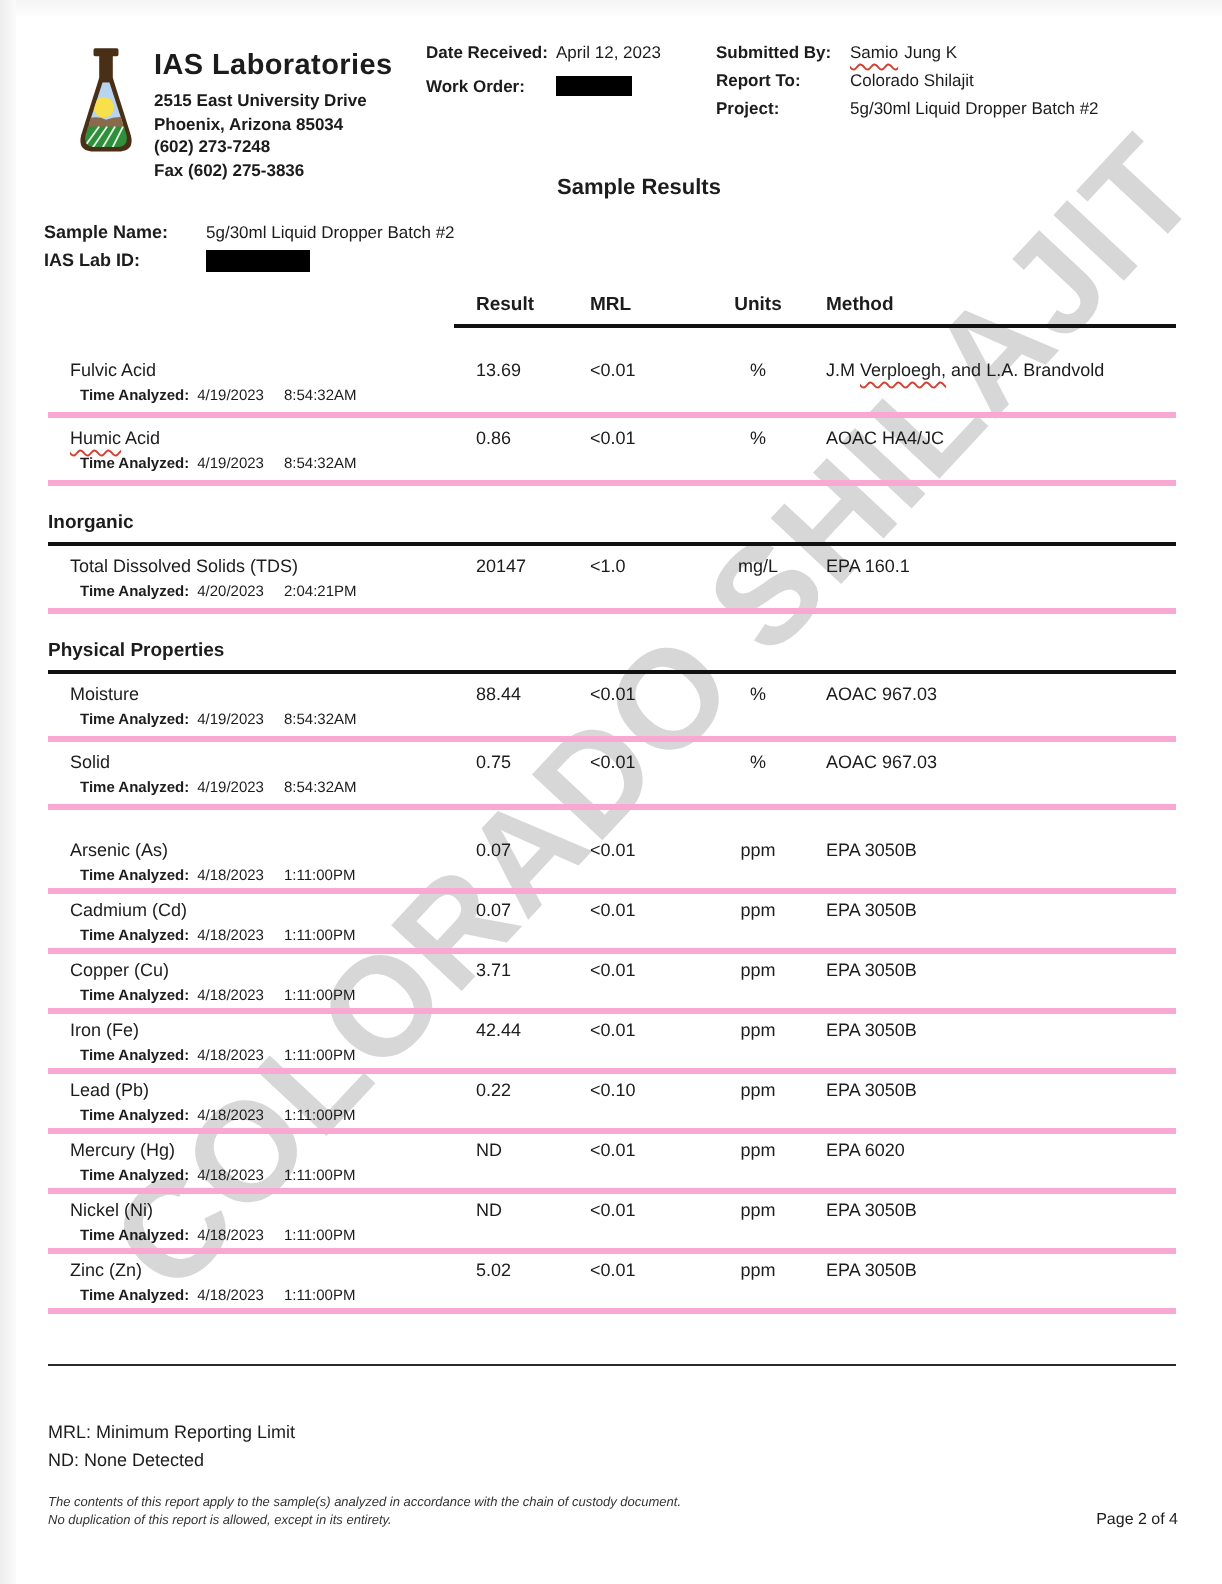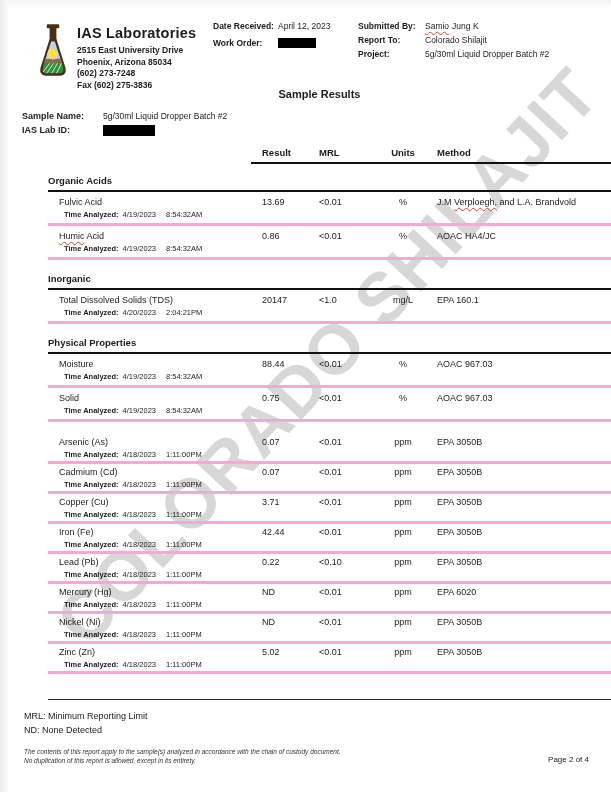--- a/index.html
+++ b/index.html
@@ -47,21 +47,21 @@
 
   .title { position:absolute; left:0; top:88px; width:611px; text-align:center;
            font-size:11px; font-weight:bold;padding-left:28px; }
 
   .sample-block { position:absolute; left:22px; top:111px; }
   .sample-row { display:flex; height:14px; align-items:flex-start; }
   .sample-label { font-size:9px; font-weight:bold; width:81px; }
   .sample-value { font-size:8.5px; }
 
   
-  .table { position:absolute; left:24px; top:147px; width:564px;margin-left:24px; }
+  .table { position:absolute; left:24px; top:147px; width:564px; }
   .grid { display:grid; grid-template-columns:214px 57px 50px 68px 1fr; align-items:baseline; }
   .thead { position:relative; height:15px; }
   .th { font-size:9.5px; font-weight:bold; }
   .th-units { text-align:center; }
   .thead-rule { position:absolute; left:203px; right:0; bottom:-2px; height:2.5px; background:#111; }
 
   .section { margin-top:13px; }
   .section-metals { margin-top:12px; }
   .section-title { font-size:9.5px; font-weight:bold; padding-bottom:2px;
                    border-bottom:2px solid #111; height:17px; }
@@ -163,21 +163,20 @@
       <div class="thead grid">
         <div class="th"></div>
         <div class="th">Result</div>
         <div class="th">MRL</div>
         <div class="th th-units">Units</div>
         <div class="th">Method</div>
         <div class="thead-rule"></div>
       </div>
       <div id="table-body">
           <div class="section">
-            <div class="section-title">Organic Acids</div>
             <div class="row">
               <div class="line1 grid">
                 <div class="param"><span>Fulvic Acid</span></div>
                 <div>13.69</div>
                 <div>&lt;0.01</div>
                 <div class="cell-units">%</div>
                 <div><span>J.M </span><span class="sq">Verploegh,</span><span> and L.A. Brandvold</span></div>
               </div>
               <div class="line2"><span class="time-label">Time Analyzed:</span><span class="time-date">4/19/2023</span><span class="time-time">8:54:32AM</span></div>
             </div>

